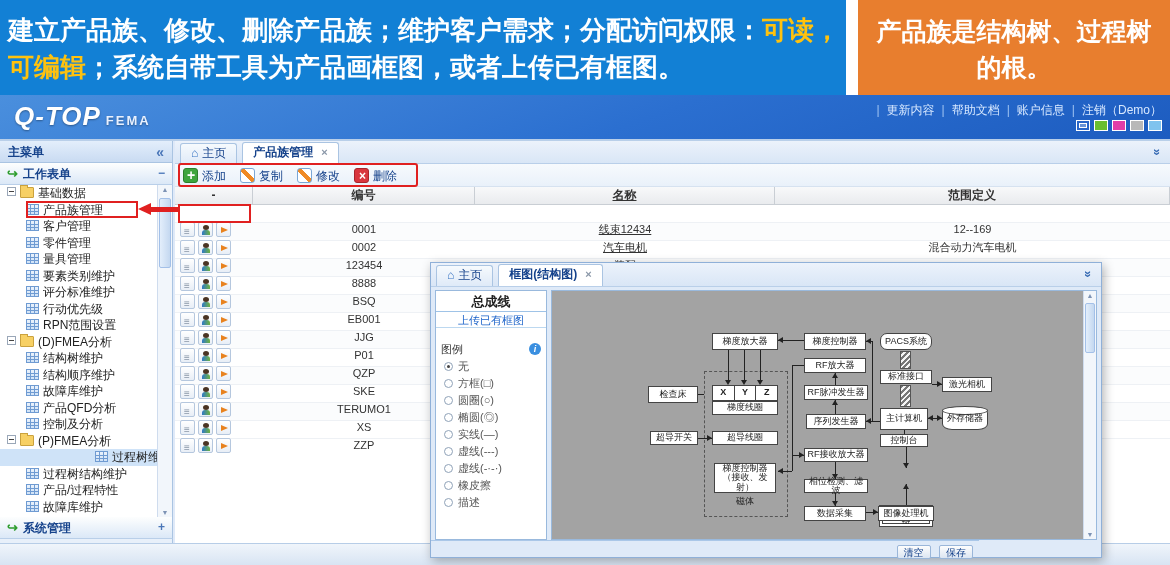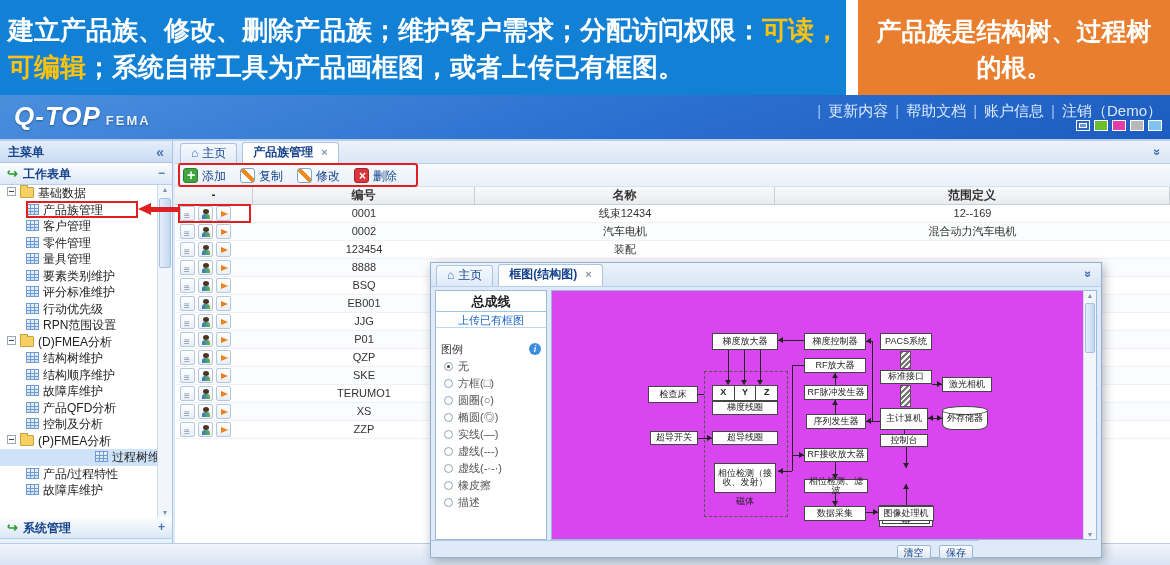--- a/index.html
+++ b/index.html
@@ -11,21 +11,21 @@
   .banner-left .hl { color:#ffc20e; }
   .banner-gap { left:846px; top:0; width:12px; height:95px; background:#fff; }
   .banner-right { left:858px; top:0; width:312px; height:95px; background:#e87e2e; color:#fff;
     font-size:25px; font-weight:bold; text-align:center; padding-top:13px; line-height:36px; }
   
   .appheader { left:0; top:95px; width:1170px; height:46px;
     background:linear-gradient(160deg,#4a8fdd 0%,#2b6fd0 55%,#1d5cc0 100%); border-bottom:2px solid #b9cfe9; }
   .logo { left:14px; top:6px; color:#fff; font-size:26px; font-weight:800; letter-spacing:1px;
     text-shadow:0 1px 2px rgba(0,0,0,.35); font-style:italic; }
   .logo-sub { font-size:13px; font-weight:bold; font-style:normal; letter-spacing:2px; color:#e8f1ff; margin-left:5px; }
-  .hlinks { right:8px; top:7px; font-size:15px; color:#d7e8ff; }
+  .hlinks { right:8px; top:7px; font-size:12px; color:#d7e8ff; }
   .hlinks .lsep { color:#9fc4f2; margin:0 7px; }
   .hlinks .hlink { cursor:pointer; }
   .swatches { right:8px; top:25px; }
   .swatch { display:inline-block; width:14px; height:11px; margin-left:4px; border:1px solid #fff; position:relative; vertical-align:top; }
   .sw-win::after { content:""; position:absolute; inset:2px; border:1px solid #fff; background:rgba(255,255,255,.3); }
   
   .side-title { left:0; top:141px; width:173px; height:22px; background:linear-gradient(#e3eefb,#c9dbf2);
     border-bottom:1px solid #aac4e2; border-right:1px solid #aac4e2; color:#15428b; font-weight:bold; font-size:12px; line-height:22px; padding:0 8px; }
   .side-title .collapse { float:right; font-weight:bold; color:#4a76b8; font-size:14px; cursor:pointer; }
   .side-panelbar { left:0; width:173px; height:22px; background:linear-gradient(#fdfefe,#dbe8f7);
@@ -62,24 +62,24 @@
   .ticon { width:15px; height:15px; border-radius:3px; display:inline-block; margin-right:4px; position:relative; vertical-align:-3px; }
   .icon-add { background:#3fa53f; border:1px solid #2d7f2d; }
   .icon-add::after { content:"+"; color:#fff; position:absolute; left:3px; top:-3px; font-weight:bold; font-size:14px; }
   .icon-copy,.icon-edit { background:#fff; border:1px solid #7aa7d6;
     background-image:linear-gradient(45deg,transparent 40%,#f08a24 40%,#f08a24 62%,transparent 62%); }
   .icon-delete { background:#d9363e; border:1px solid #a8242c; }
   .icon-delete::after { content:"×"; color:#fff; position:absolute; left:4px; top:-2px; font-weight:bold; font-size:12px; }
   
   .grid-head { display:flex; height:18px; background:linear-gradient(#f8f9fa,#e9ebee); border-bottom:1px solid #c9ced4; font-size:12px; font-weight:bold; color:#333; }
   .grid-head > div { border-right:1px solid #c9ced4; text-align:center; line-height:17px; }
-  .c0 { width:78px; } .c1 { width:222px; } .c2 { width:300px; } .c3 { flex:1; }
+  .c0 { width:78px; } .c1 { width:222px; } .c2 { width:300px;text-decoration:underline; } .c3 { flex:1; }
   .trow { display:flex; height:18px; border-bottom:1px solid #eef1f5; font-size:11px; color:#333; }
   .trow.alt { background:#fbfcfd; }
-  .trow > div { text-align:center; line-height:17px; }
+  .trow > div { text-align:center; line-height:17px;margin-top:16px; }
   .trow .c0 { padding-left:3px; text-align:left; }
   .ric { width:15px; height:15px; border:1px solid #b5c7de; border-radius:2px; background:linear-gradient(#fff,#e8eef6); display:inline-block; margin:1px 1px 0 2px; position:relative; cursor:pointer; }
   .ric-doc::after { content:"≡"; color:#8a97a8; font-size:10px; position:absolute; left:3px; top:0px; }
   .ric-user::before { content:""; position:absolute; left:4px; top:2px; width:6px; height:5px; border-radius:50%; background:#4a3423; }
   .ric-user::after { content:""; position:absolute; left:3px; top:7px; width:8px; height:5px; border-radius:3px 3px 0 0; background:linear-gradient(90deg,#2e77c9,#6fb33e); }
   .ric-share::after { content:""; position:absolute; left:4px; top:4px; border-left:7px solid #e8821e; border-top:3px solid transparent; border-bottom:3px solid transparent; }
   
   .redbox { position:absolute; border:2px solid #e02020; z-index:5; pointer-events:none; }
   .red-arrow-tip { position:absolute; left:138px; top:203px; width:0; height:0; border-right:13px solid #e02020; border-top:6.5px solid transparent; border-bottom:6.5px solid transparent; z-index:5; }
   .red-arrow-tail { position:absolute; left:151px; top:207px; width:28px; height:5px; background:#e02020; z-index:5; }
@@ -87,21 +87,21 @@
   .popup { left:430px; top:262px; width:672px; height:296px; background:#dfeaf8; border:1px solid #8fb0d8; box-shadow:2px 3px 10px rgba(0,0,0,.3); z-index:10; }
   .popup .tabbar { height:24px; }
   .pp-panel { position:absolute; left:4px; top:27px; width:112px; height:250px; background:#fff; border:1px solid #99b9dd; font-size:11px; }
   .pp-title { height:21px; line-height:21px; text-align:center; font-weight:bold; font-size:13px; color:#222; border-bottom:1px solid #9fc3e7; }
   .pp-upload { height:16px; line-height:16px; text-align:center; color:#1a62c9; font-size:11px; border-bottom:1px solid #bcd8f0; cursor:pointer; }
   .pp-legend { height:18px; line-height:18px; padding:0 5px; color:#333; margin-top:12px; }
   .info-ic { float:right; width:12px; height:12px; margin-top:3px; border-radius:50%; background:#3a8fe0; color:#fff; font-size:9px; font-weight:bold; text-align:center; line-height:12px; font-style:italic; }
   .radio-row { height:17px; line-height:17px; padding-left:8px; color:#555; cursor:pointer; }
   .rad { display:inline-block; width:9px; height:9px; border:1px solid #8fa2b8; border-radius:50%; background:#fff; margin-right:5px; position:relative; vertical-align:-1px; }
   .rad.on::after { content:""; position:absolute; left:2px; top:2px; width:3px; height:3px; border-radius:50%; background:#444; }
-  .pp-canvas { position:absolute; left:120px; top:27px; width:546px; height:250px; background:#d946ef; border:1px solid #99b9dd; }
+  .pp-canvas { position:absolute; left:120px; top:27px; width:546px; height:250px; background:#a3a3a3; border:1px solid #99b9dd; }
   .pp-scroll { position:absolute; right:0; top:0; width:13px; height:248px; background:#f2f6fb; border-left:1px solid #cfdcee; }
   .pp-scroll .sarr { position:absolute; left:0; width:12px; text-align:center; font-size:7px; color:#7d93b5; }
   .pp-scroll .thumb { position:absolute; left:1px; top:12px; width:10px; height:50px; background:linear-gradient(90deg,#e3eefb,#c4d8f0); border:1px solid #a3c0e8; border-radius:2px; }
   .pp-bottom { position:absolute; left:0; bottom:0; width:548px; height:17px; background:#dfeaf8; border-top:1px solid #aac7e8; text-align:right; padding:1px 6px 0 0; }
   .pbtn { display:inline-block; height:14px; line-height:13px; font-size:10px; color:#15428b; background:linear-gradient(#fdfdfd,#dce6f2); border:1px solid #9ab6d9; border-radius:2px; padding:0 6px; margin-left:4px; cursor:pointer; }
   
   .diagram { position:absolute; left:0; top:0; width:530px; height:248px; }
   .node { position:absolute; border:1px solid #444; background:#fff; color:#222; font-size:9px; line-height:9.5px;
     display:flex; align-items:center; justify-content:center; text-align:center; padding:1px; }
   .node.plain { border:none; background:transparent; }
@@ -154,20 +154,21 @@
       <div class="tree-row"><span class="ico-table"></span><span>行动优先级</span></div>
       <div class="tree-row"><span class="ico-table"></span><span>RPN范围设置</span></div>
       <div class="tree-row folder"><span class="tg"></span><span class="ico-folder"></span><span>(D)FMEA分析</span></div>
       <div class="tree-row"><span class="ico-table"></span><span>结构树维护</span></div>
       <div class="tree-row"><span class="ico-table"></span><span>结构顺序维护</span></div>
       <div class="tree-row"><span class="ico-table"></span><span>故障库维护</span></div>
       <div class="tree-row"><span class="ico-table"></span><span>产品QFD分析</span></div>
       <div class="tree-row"><span class="ico-table"></span><span>控制及分析</span></div>
       <div class="tree-row folder"><span class="tg"></span><span class="ico-folder"></span><span>(P)FMEA分析</span></div>
       <div class="tree-row sel"><span class="ico-table"></span><span>过程树维护</span></div>
+      <div class="tree-row"><span class="ico-table"></span><span>过程树结构维护</span></div>
       <div class="tree-row"><span class="ico-table"></span><span>产品/过程特性</span></div>
       <div class="tree-row"><span class="ico-table"></span><span>故障库维护</span></div>
     </div>
   <div class="tree-scroll">
     <span class="sarr" style="top:1px;">▲</span>
     <div class="thumb"></div>
     <span class="sarr" style="bottom:1px;">▼</span>
   </div>
 </div>
 <div class="abs side-panelbar" style="top:517px;height:22px;">
@@ -346,21 +347,21 @@
         <div class="ah" style="left: 385px; top: 124px; border-left: 5px solid rgb(34, 34, 34); border-top: 3px solid transparent; border-bottom: 3px solid transparent;"></div>
         <div class="ah" style="left: 385px; top: 90px; border-left: 5px solid rgb(34, 34, 34); border-top: 3px solid transparent; border-bottom: 3px solid transparent;"></div>
         <div class="ah" style="left: 321px; top: 218px; border-left: 5px solid rgb(34, 34, 34); border-top: 3px solid transparent; border-bottom: 3px solid transparent;"></div>
         <div class="ah" style="left: 314px; top: 47px; border-right: 5px solid rgb(34, 34, 34); border-top: 3px solid transparent; border-bottom: 3px solid transparent;"></div>
         <div class="node" style="left: 160px; top: 42px; width: 66px; height: 17px;">
           <span>梯度放大器</span>
         </div>
         <div class="node" style="left: 252px; top: 42px; width: 62px; height: 17px;">
           <span>梯度控制器</span>
         </div>
-        <div class="node" style="left: 328px; top: 42px; width: 52px; height: 17px;">
+        <div class="node" style="left: 328px; top: 42px; width: 52px; height: 17px; border-radius: 7px;">
           <span>PACS系统</span>
         </div>
         <div class="node" style="left: 252px; top: 67px; width: 62px; height: 15px;">
           <span>RF放大器</span>
         </div>
         <div class="node" style="left: 96px; top: 95px; width: 50px; height: 17px;">
           <span>检查床</span>
         </div>
         <div class="node xyz" style="left: 160px; top: 94px; width: 66px; height: 16px;">
           <span>X</span>
@@ -391,21 +392,21 @@
         <div class="node" style="left: 98px; top: 140px; width: 48px; height: 14px;">
           <span>超导开关</span>
         </div>
         <div class="node" style="left: 160px; top: 140px; width: 66px; height: 14px;">
           <span>超导线圈</span>
         </div>
         <div class="node" style="left: 252px; top: 157px; width: 64px; height: 14px;">
           <span>RF接收放大器</span>
         </div>
         <div class="node" style="left: 162px; top: 172px; width: 62px; height: 30px;">
-          <span>相位检测（接收、发射）</span>
+          <span>梯度控制器（接收、发射）</span>
         </div>
         <div class="node" style="left: 252px; top: 188px; width: 64px; height: 14px;">
           <span>相位检测、滤波</span>
         </div>
         <div class="node" style="left: 328px; top: 143px; width: 48px; height: 13px;">
           <span>控制台</span>
         </div>
         <div class="node dbl" style="left: 330px; top: 177px; width: 48px; height: 16px; margin-top: 40px;">
           <span>图像显示器</span>
         </div>

